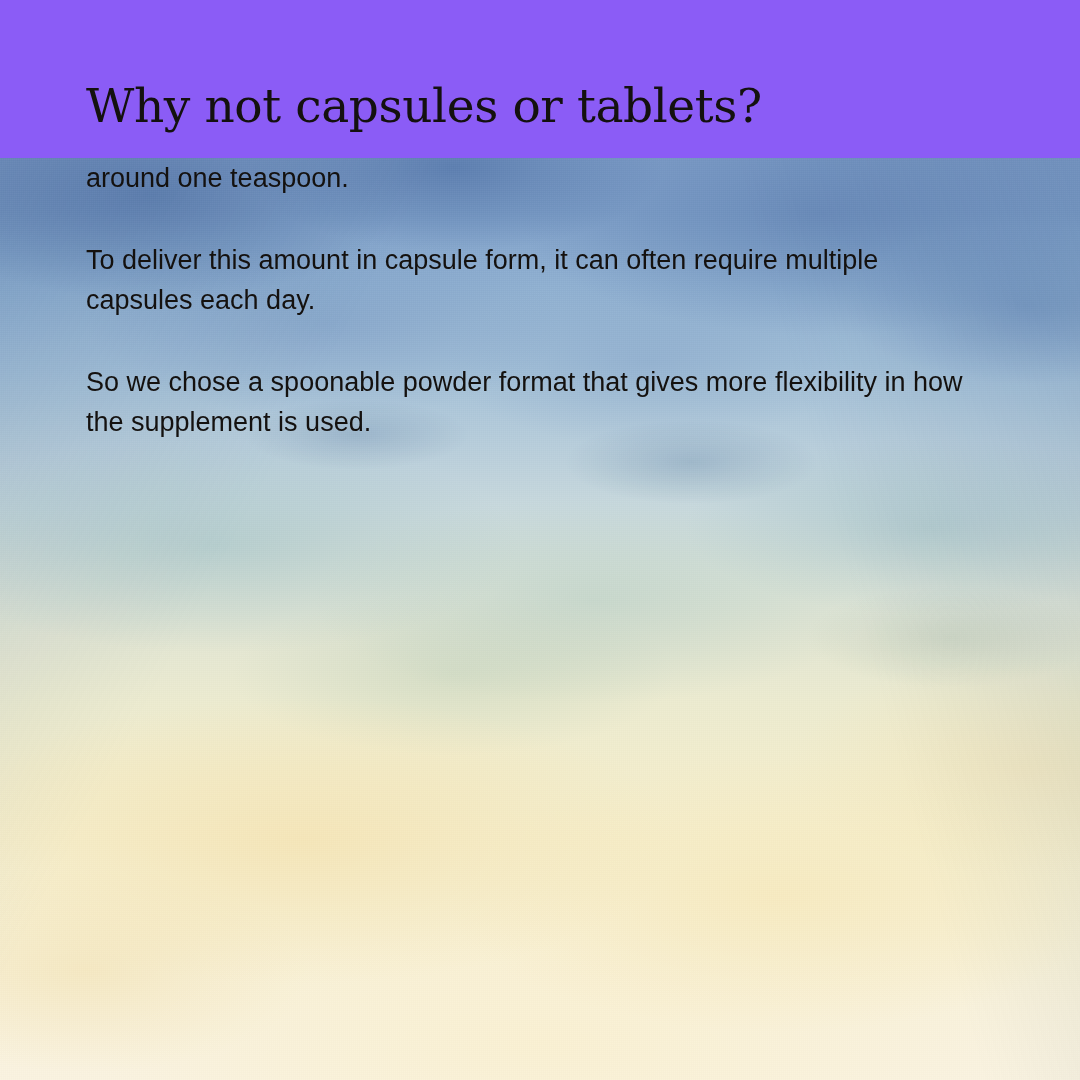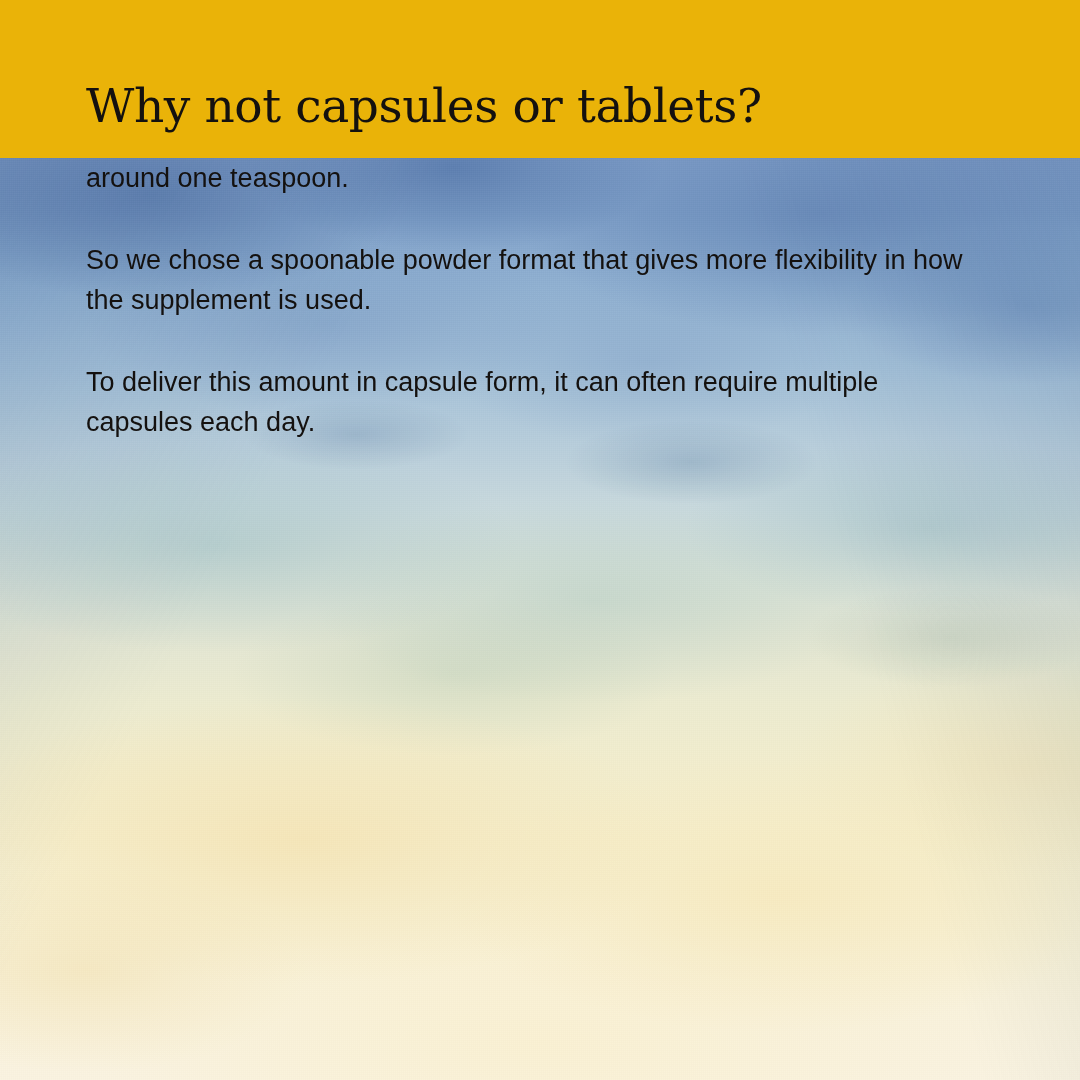--- a/index.html
+++ b/index.html
@@ -20,21 +20,21 @@
     background: #ffffff;
     overflow: hidden;
   }
   
   .header-band {
     position: absolute;
     top: 0;
     left: 0;
     width: 1080px;
     height: 158px;
-    background: #eab308;
+    background: #8b5cf6;
     z-index: 5;
   }
   .headline {
     position: absolute;
     left: 86px;
     top: 48px;
     font-family: "DejaVu Serif", "Liberation Serif", serif;
     font-size: 47px;
     line-height: 1.15;
     letter-spacing: -0.4px;
@@ -153,17 +153,17 @@
     <div class="layer streaks"></div>
     <div class="layer grain"></div>
   </div>
 
   <div class="header-band">
     <h1 class="headline">Why not capsules or tablets?</h1>
   </div>
 
   <div class="body-copy">
     <p class="para">The typical effective serving size of many powdered wellness formulas is around one teaspoon.</p>
+    <p class="para">To deliver this amount in capsule form, it can often require multiple capsules each day.</p>
     <p class="para">So we chose a spoonable powder format that gives more flexibility in how the supplement is used.</p>
-    <p class="para">To deliver this amount in capsule form, it can often require multiple capsules each day.</p>
   </div>
 
 </div>
 
 </body></html>

